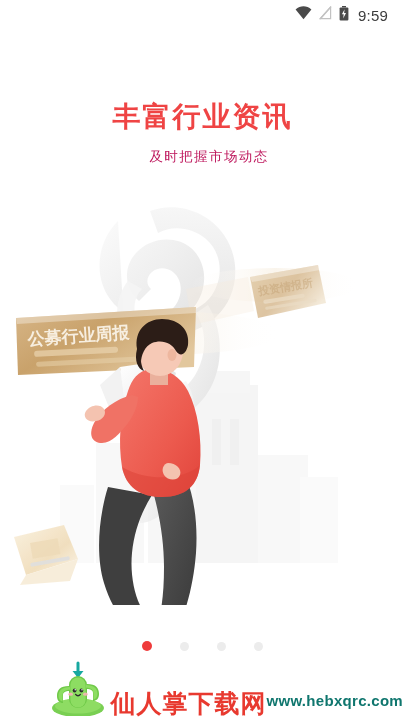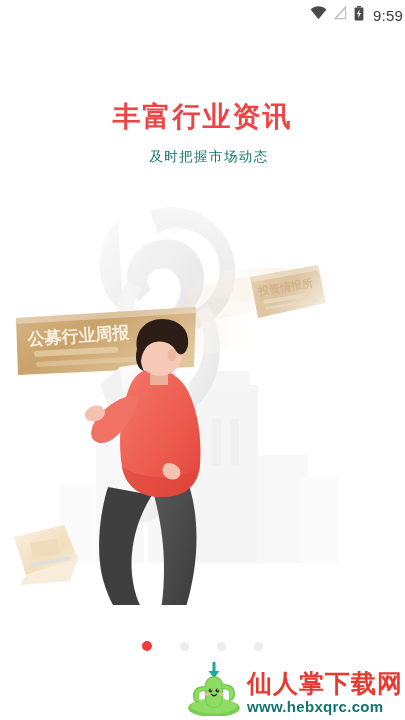--- a/index.html
+++ b/index.html
@@ -16,21 +16,21 @@
   }
 
   
   .statusbar {
     position: absolute;
     top: 0; left: 0; right: 0;
     height: 30px;
     display: flex;
     align-items: center;
     justify-content: flex-end;
-    padding-right: 2px;
+    padding-right: 17px;
     box-sizing: border-box;
     gap: 7px;
     z-index: 40;
   }
   .sb-icon { display: block; }
   .sb-time {
     font-size: 15px;
     color: #3c3c3c;
     font-family: "Liberation Sans", sans-serif;
     letter-spacing: 0.2px;
@@ -47,21 +47,21 @@
   .title {
     font-size: 28px;
     font-weight: 700;
     color: #ef4444;
     letter-spacing: 2px;
     line-height: 1.2;
     margin: 0;
   }
   .subtitle {
     font-size: 13.5px;
-    color: #0f766e;
+    color: #be185d;
     letter-spacing: 1.4px;
     margin: 14px 0 0 13px;
   }
 
   
   .stage {
     position: absolute;
     top: 185px;
     left: 0;
     width: 405px;
@@ -96,21 +96,21 @@
     position: absolute;
     right: 2px;
     bottom: 0px;
     display: flex;
     align-items: flex-end;
     z-index: 35;
     pointer-events: none;
   }
   .wm-text {
     display: flex;
-    flex-direction: column;
+    flex-direction: row;
     align-items: flex-start;
     margin-left: 2px;
     padding-bottom: 4px;
   }
   .wm-brand {
     font-size: 25px;
     font-weight: 700;
     color: #e8392f;
     letter-spacing: 1px;
     -webkit-text-stroke: 1.6px #ffffff;

